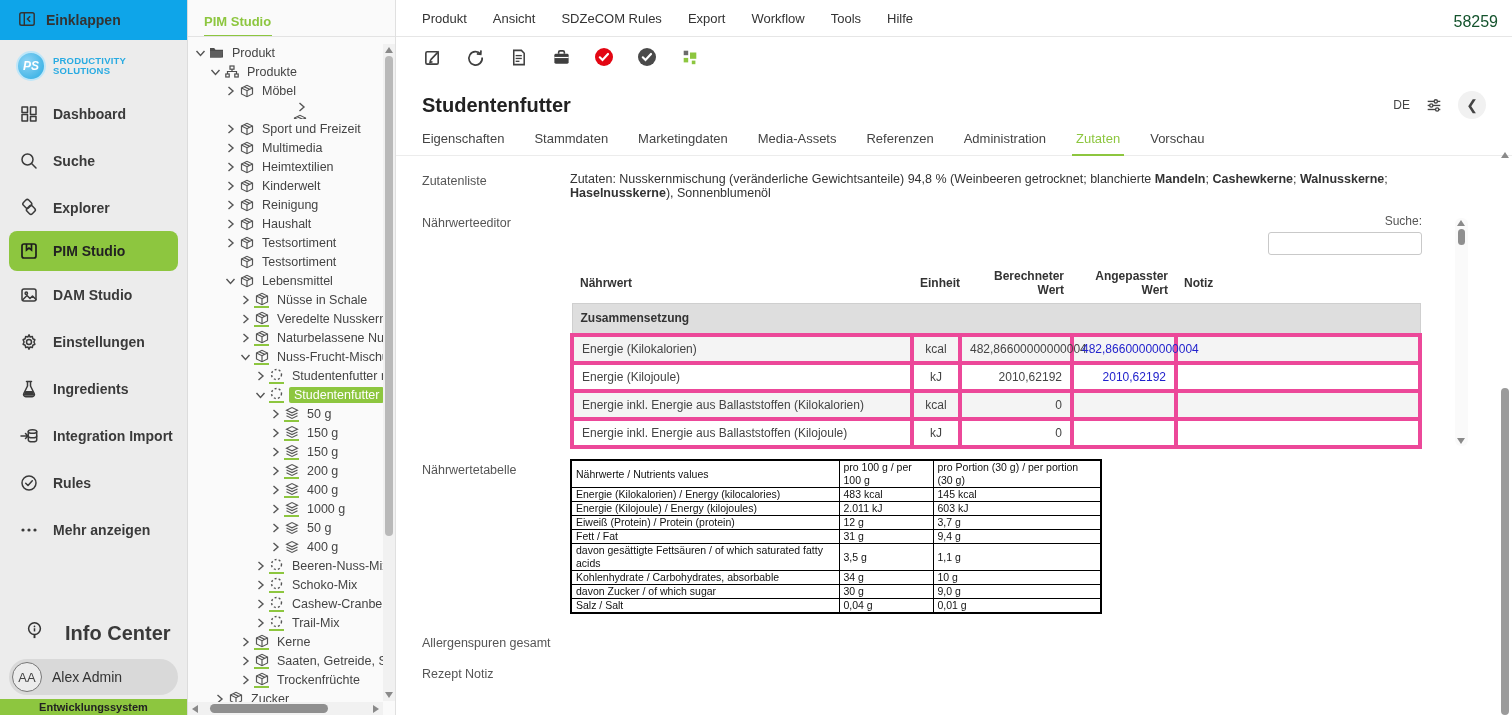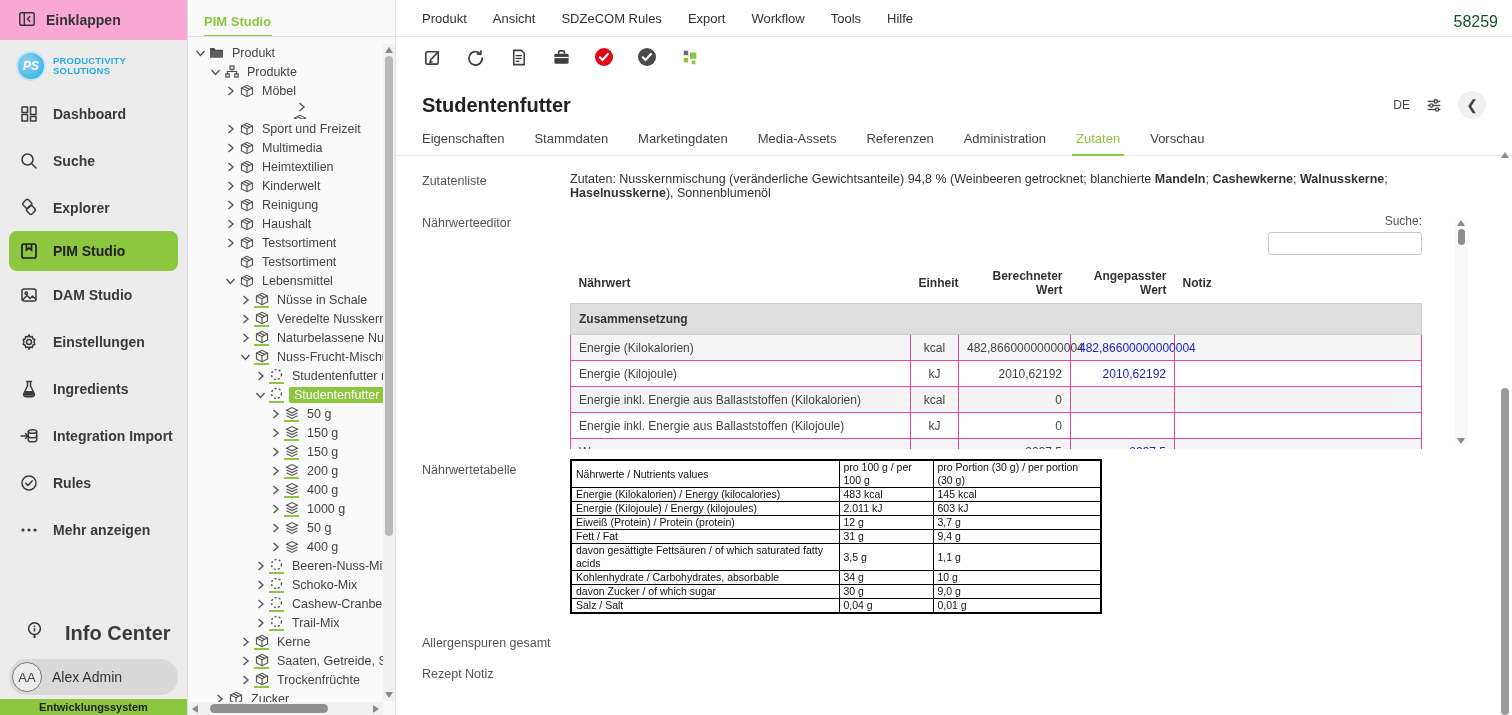--- a/index.html
+++ b/index.html
@@ -6,21 +6,21 @@
     --accent:#8dc63f;
     --value-blue:#2222cc;
     --brand-blue:#29abe2;
   }
   *{box-sizing:border-box;margin:0;padding:0;}
   html,body{width:1512px;height:715px;overflow:hidden;}
   body{font-family:"Liberation Sans",sans-serif;color:#333;background:#fff;display:flex;font-size:13px;}
 
   
   .sidebar{width:188px;flex:0 0 188px;background:#ececec;display:flex;flex-direction:column;position:relative;border-right:1px solid #dcdcdc;}
-  .collapse-row{height:40px;background:#f9a8d4;display:flex;align-items:center;gap:10px;padding-left:18px;font-size:14px;font-weight:bold;color:#333;cursor:pointer;}
+  .collapse-row{height:40px;background:#0ea5e9;display:flex;align-items:center;gap:10px;padding-left:18px;font-size:14px;font-weight:bold;color:#333;cursor:pointer;}
   .brand{display:flex;align-items:center;gap:7px;padding:12px 0 10px 16px;height:50px;}
   .brand-circle{width:30px;height:30px;border-radius:50%;background:radial-gradient(circle at 35% 35%,#8fd4f5,#29abe2);color:#fff;font-weight:bold;font-style:italic;font-size:12px;display:flex;align-items:center;justify-content:center;border:2px solid #bfe6f8;}
   .brand-text{color:var(--brand-blue);font-size:9.5px;font-weight:bold;line-height:10px;letter-spacing:.2px;}
   .nav{display:flex;flex-direction:column;}
   .nav-item{height:47px;display:flex;align-items:center;gap:13px;padding-left:18px;font-size:14px;font-weight:600;color:#3a3a3a;cursor:pointer;}
   .nav-item .nicon{width:22px;height:22px;display:flex;align-items:center;justify-content:center;flex:0 0 22px;}
   .nav-item.active{background:var(--accent);border-radius:8px;margin:0 9px;padding-left:9px;height:40px;color:#222;}
   .sidebar-spacer{flex:1;}
   .info-item{height:40px;display:flex;align-items:center;gap:21px;padding-left:25px;font-size:20px;font-weight:600;color:#3a3a3a;cursor:pointer;}
   .user-pill{margin:6px 9px 20px 9px;height:36px;background:#d9d9d9;border-radius:18px;display:flex;align-items:center;gap:10px;padding-left:3px;cursor:pointer;}
@@ -71,21 +71,21 @@
 
   
   .editor-search{display:flex;flex-direction:column;align-items:flex-end;gap:4px;margin-bottom:8px;}
   .editor-search .s-label{font-size:12px;color:#555;}
   .editor-search input{width:154px;height:23px;border:1px solid #c9c9c9;border-radius:3px;outline:none;padding:0 6px;font-size:12px;font-family:inherit;}
   .etable-clip{overflow:hidden;height:186px;}
   table.etable{width:100%;border-collapse:collapse;font-size:12px;table-layout:fixed;}
   table.etable thead th{font-weight:bold;text-align:left;color:#333;padding:6px 8px;border:none;font-size:12px;}
   table.etable thead th.num{text-align:right;}
   table.etable thead th.ctr{text-align:center;}
-  table.etable tbody td{padding:5px 8px;border:1px solid #ec4899;color:#444;height:26px;}
+  table.etable tbody td{padding:5px 8px;border:4px solid #ec4899;color:#444;height:26px;}
   table.etable .section-row td{background:#dedede;font-weight:bold;color:#333;height:31px;border:1px solid #cfcfcf;}
   table.etable tbody tr.zebra td{background:#f4f4f4;}
   table.etable td.ctr{text-align:center;}
   table.etable td.num{text-align:right;}
   table.etable td.blue{color:var(--value-blue);}
   .editor-vscroll{position:absolute;right:-46px;top:4px;width:13px;height:228px;background:#fafafa;border-radius:6px;}
   .editor-vscroll .thumb{position:absolute;top:11px;left:3px;width:7px;height:16px;background:#8f8f8f;border-radius:4px;}
 
   
   table.ntable{border-collapse:collapse;font-size:10.5px;color:#111;}

